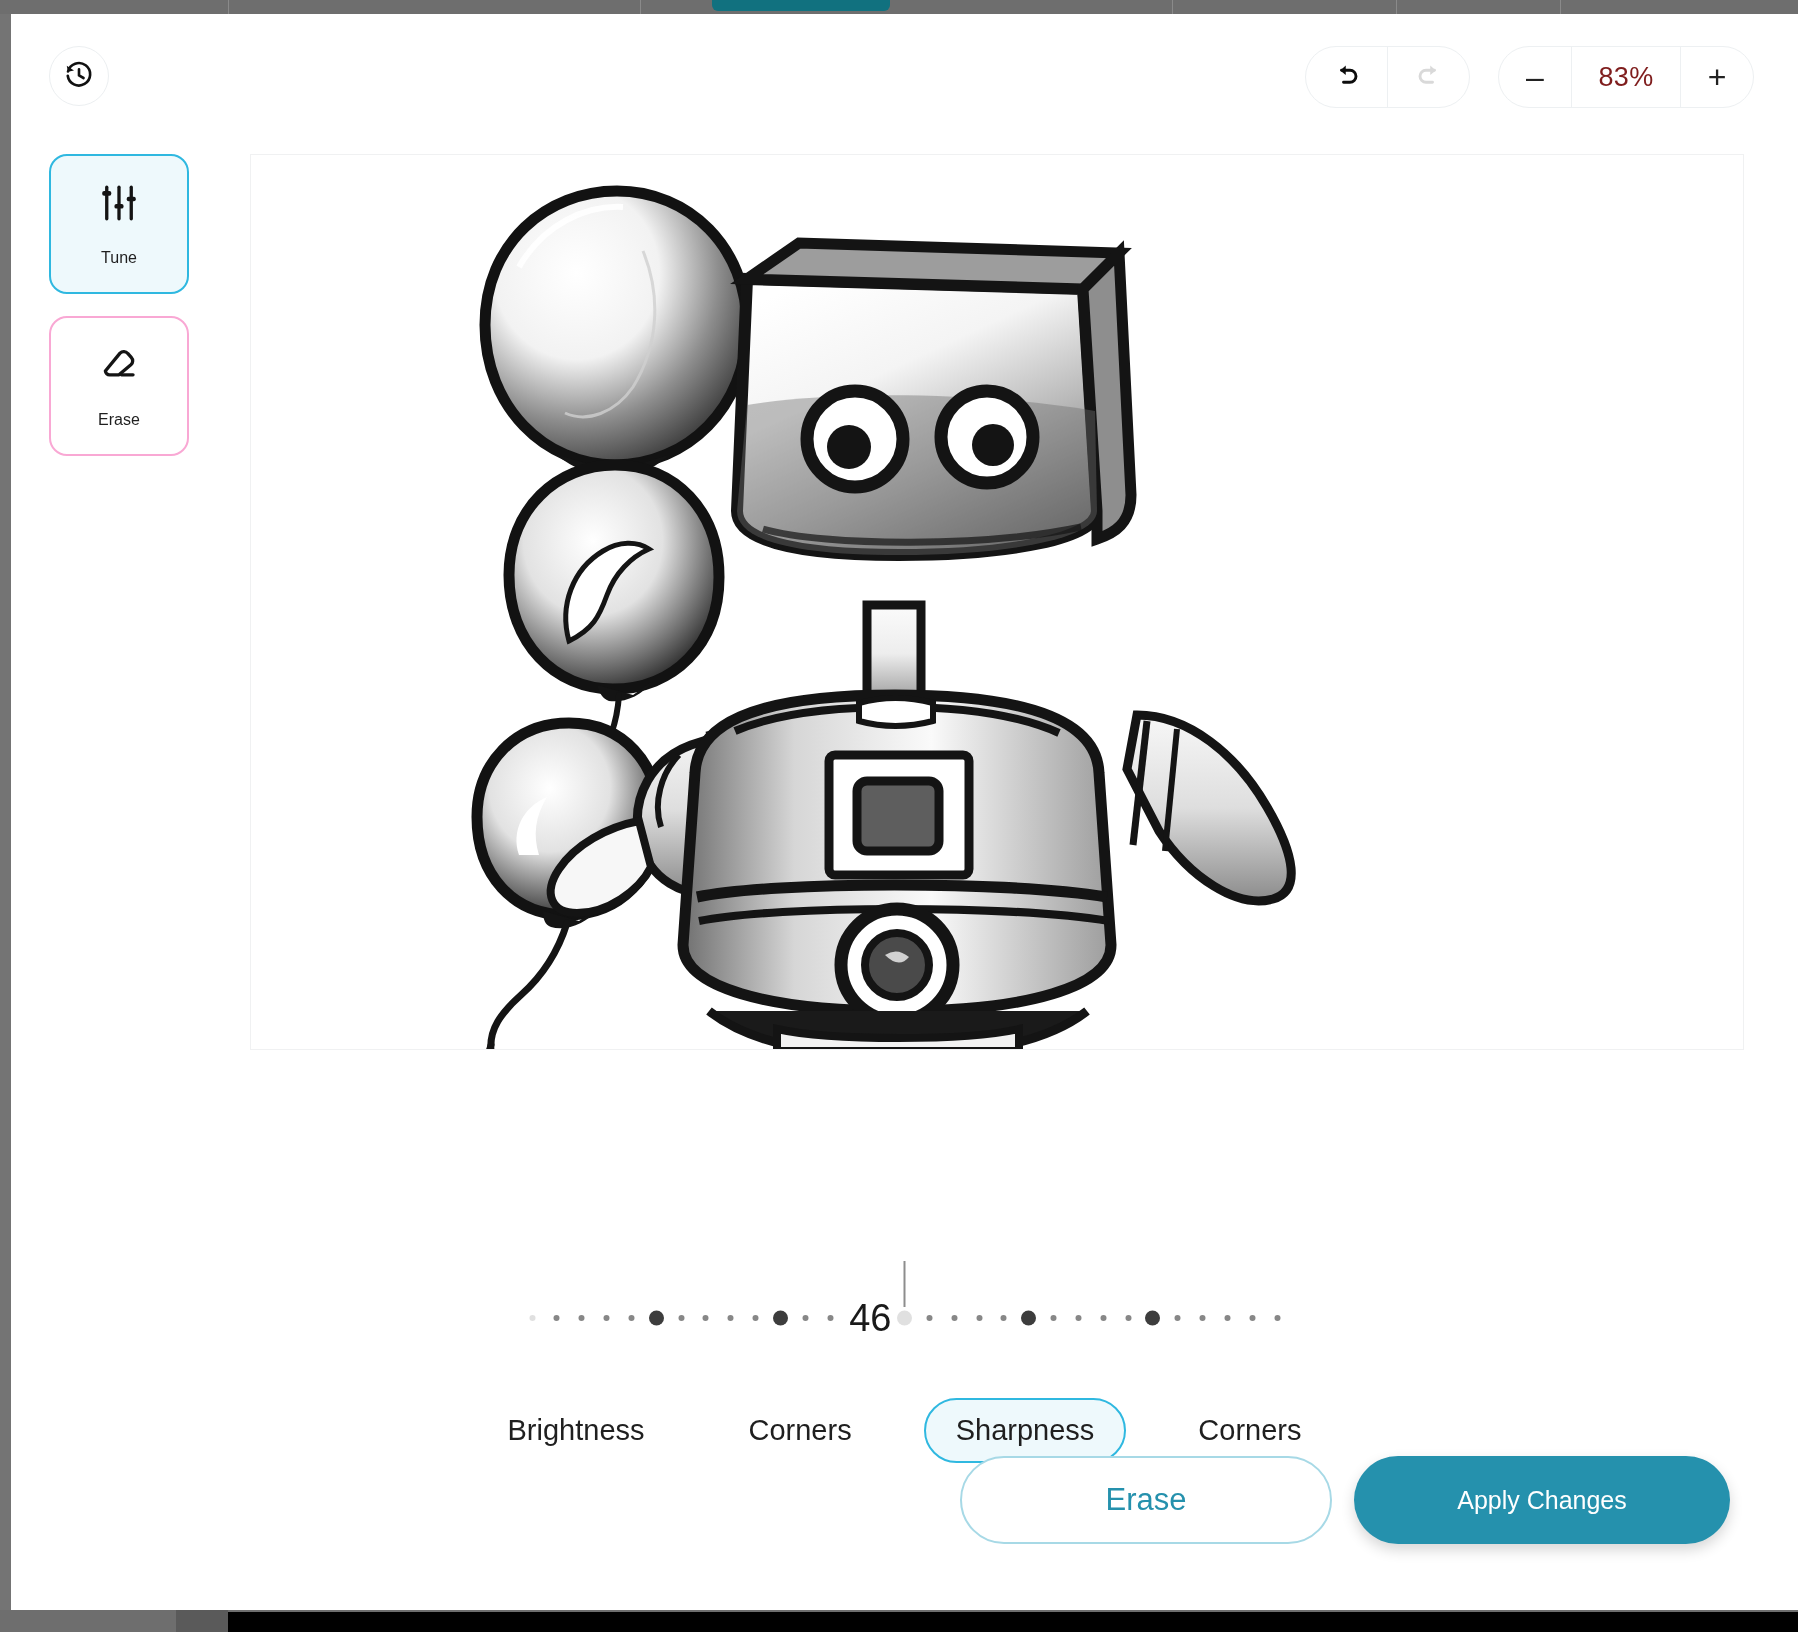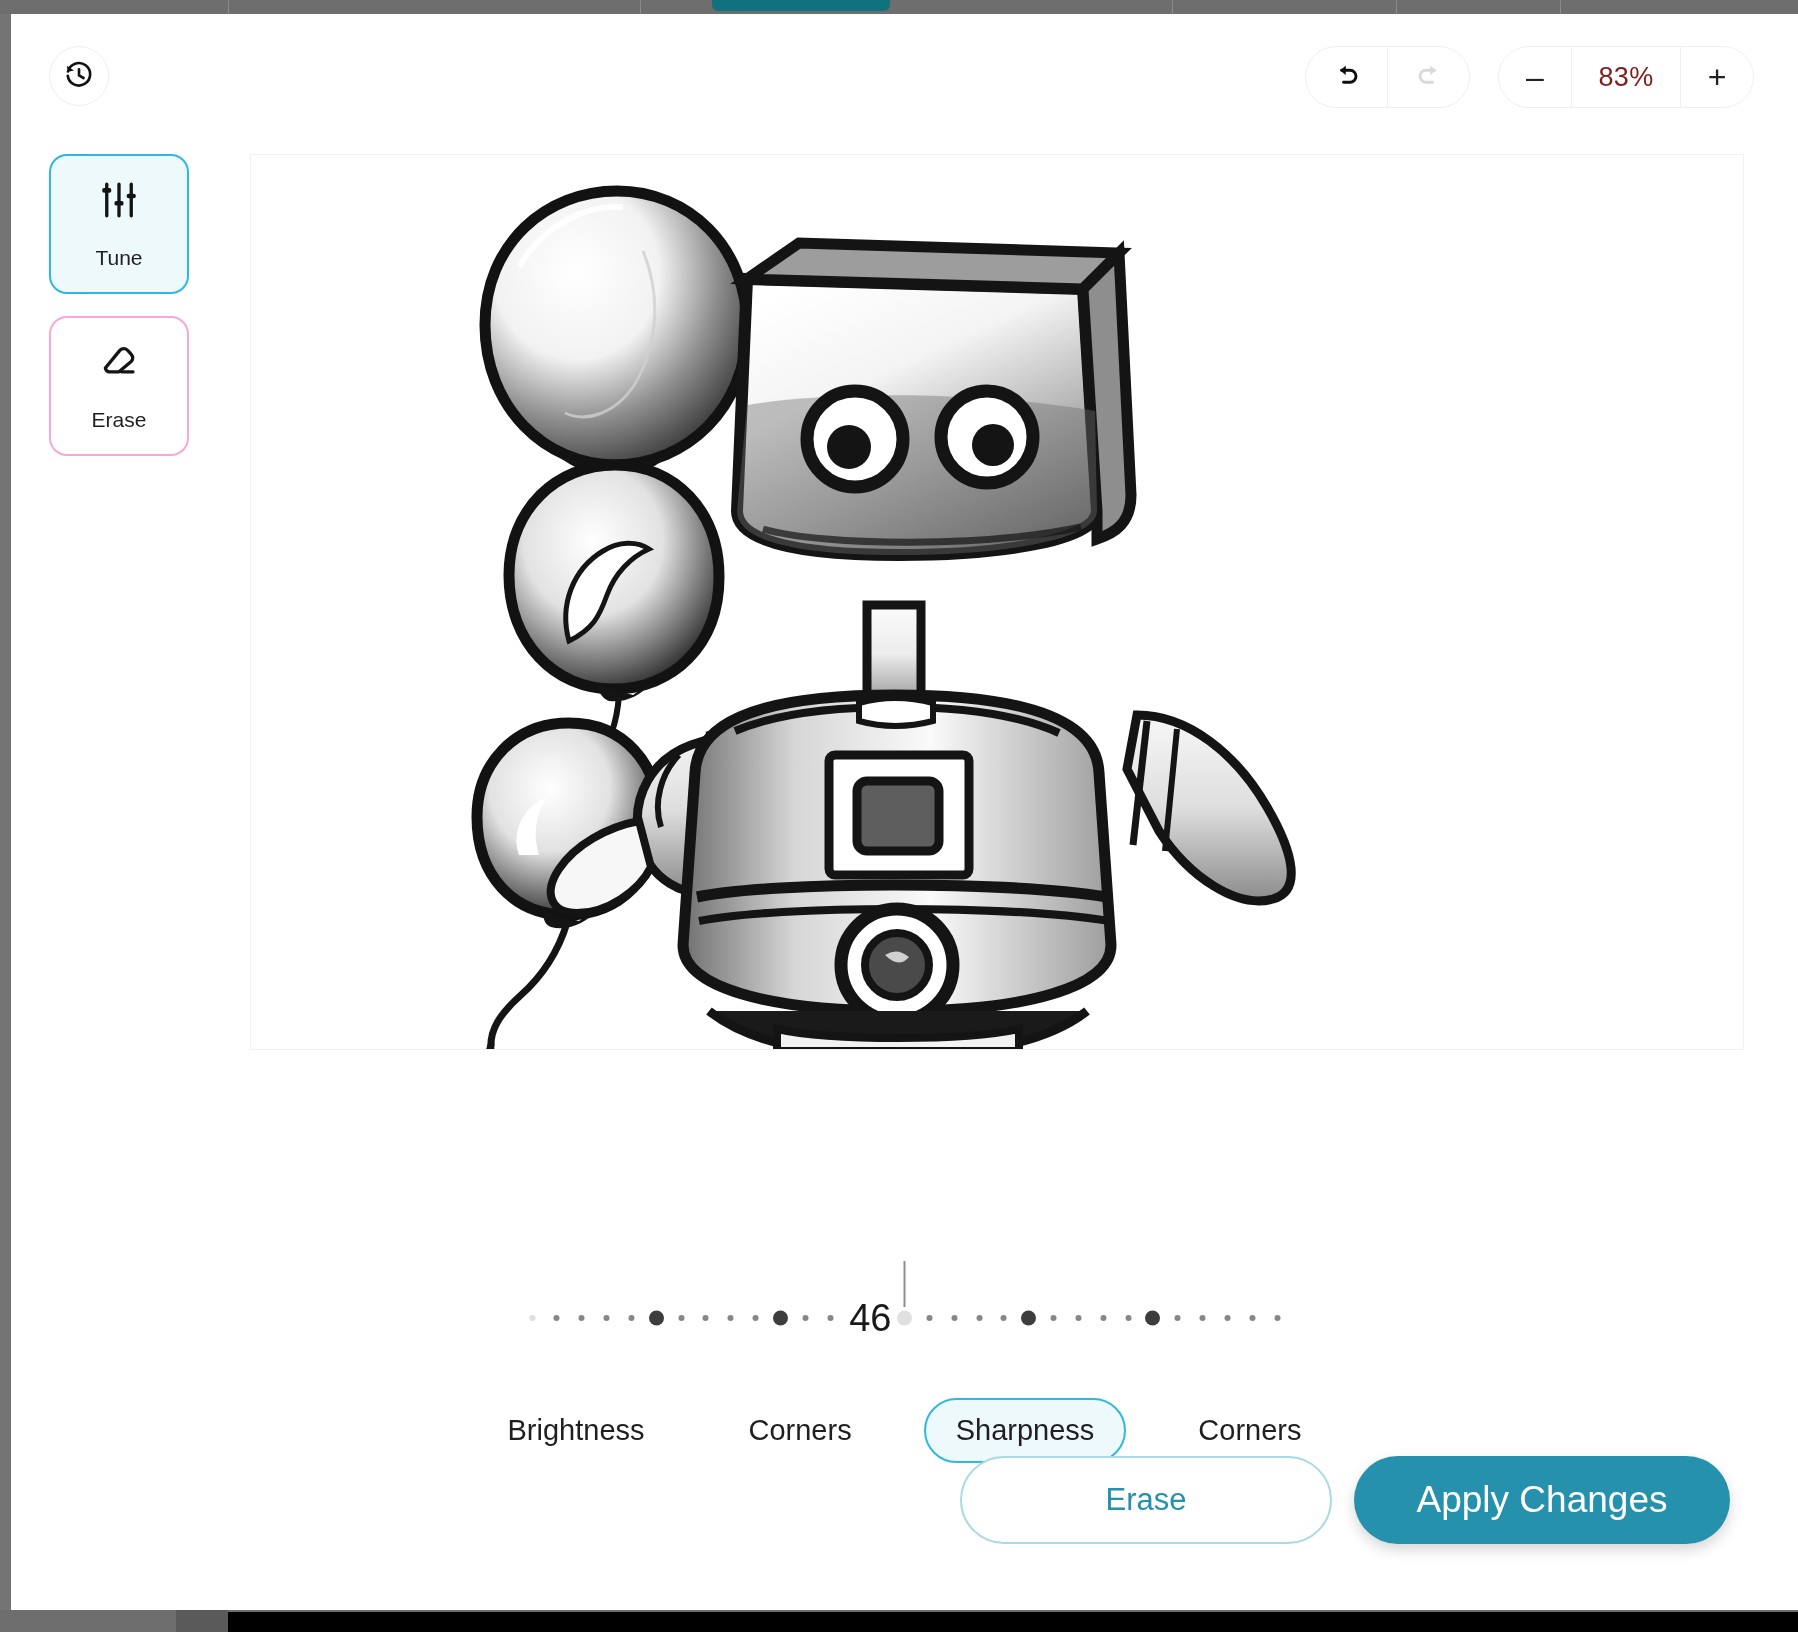--- a/index.html
+++ b/index.html
@@ -202,21 +202,21 @@
     display: flex; flex-direction: column;
     align-items: center; justify-content: center;
     gap: 14px;
     cursor: pointer;
   }
   .tool-button.selected {
     border: 2px solid #2fb8e0;
     background: #eef9fc;
   }
   .tool-icon { width: 42px; height: 42px; display: block; }
-  .tool-label { font-size: 21px; color: #1f1f1f; margin-top: 11px; }
+  .tool-label { font-size: 16px; color: #1f1f1f; margin-top: 11px; }
 
   
   #slider-section {
     position: absolute;
     top: 1245px; left: 0; right: 0;
     height: 120px;
   }
   #slider-track {
     position: absolute;
     left: 50%;
@@ -300,21 +300,21 @@
     font-size: 31px;
     cursor: pointer;
     font-family: "Liberation Sans", sans-serif;
   }
   #apply-button {
     width: 376px; height: 88px;
     border-radius: 46px;
     border: none;
     background: #2591ad;
     color: #ffffff;
-    font-size: 37px;
+    font-size: 25px;
     cursor: pointer;
     box-shadow: 0 6px 14px rgba(0,0,0,.16);
     font-family: "Liberation Sans", sans-serif;
   }
 </style>
 </head>
 <body>
 
 <div id="app-backdrop">
   <div class="backdrop-topbar">

